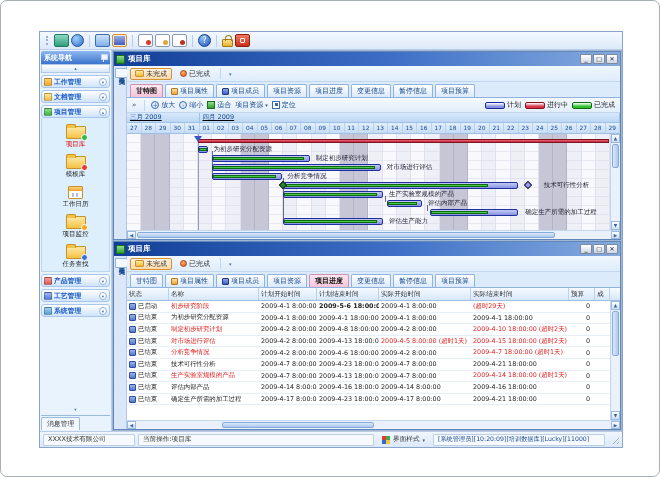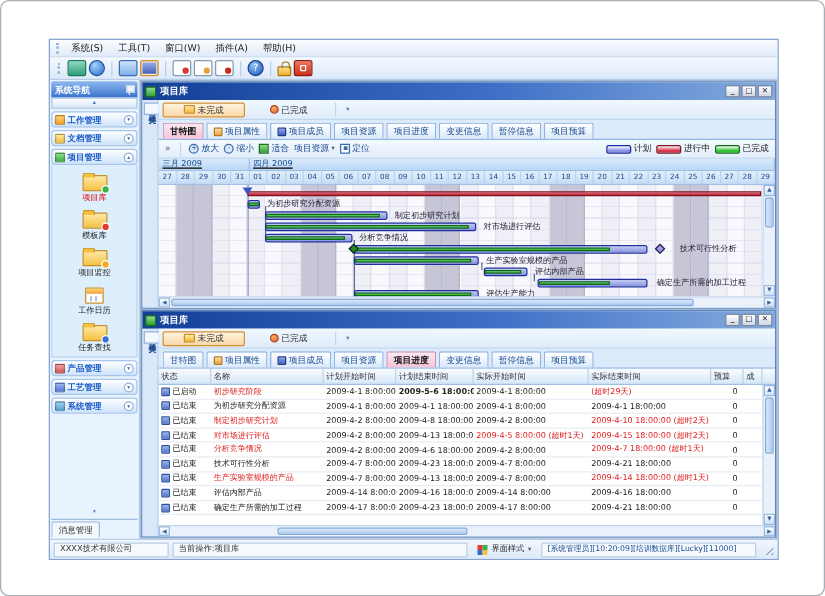--- a/index.html
+++ b/index.html
@@ -73,21 +73,21 @@
   .cw-icon { width:9px; height:9px; background:linear-gradient(#8fe08f,#2f9e2f); border:1px solid #1c6e1c; border-radius:1px; flex:none; }
   .cw-btns { margin-left:auto; display:flex; gap:1px; }
   .cw-btn { width:12px; height:10px; background:linear-gradient(#ffffff,#cfd6e2); border:1px solid #7e8aa0; border-radius:1px; font-size:6px; color:#223; text-align:center; line-height:8px; }
   .btn-min::after{content:"_";} .btn-max::after{content:"□";} .btn-close::after{content:"✕";}
   .cw-body { flex:1; display:flex; min-height:0; }
   .side-strip { width:13px; flex:none; background:#d9e7f8; border-right:1px solid #b0c8e8; padding-top:2px; }
   .side-tab { writing-mode:vertical-rl; font-size:6.5px; color:#17498f; background:#f3f9fe; border:1px solid #93b4dc; border-radius:0 2px 2px 0; padding:4px 1px; margin-left:1px; }
   .cw-content { flex:1; min-width:0; display:flex; flex-direction:column; background:#dcebfb; }
 
   .filter-row { height:16px; flex:none; display:flex; align-items:center; gap:3px; padding:0 3px; background:linear-gradient(#f0f7fe,#dfecfb); border-bottom:1px solid #c2d6ee; }
-  .filter-btn { display:flex; align-items:center; gap:2px; height:12px; padding:0 16px; font-size:7px; color:#333; border:1px solid transparent; border-radius:2px; }
+  .filter-btn { display:flex; align-items:center; gap:2px; height:12px; padding:0 4px; font-size:7px; color:#333; border:1px solid transparent; border-radius:2px; }
   .filter-btn.active { background:linear-gradient(#fff3e0,#fbd9a8); border-color:#d89030; }
   .mini-folder { width:9px; height:7px; background:linear-gradient(#ffe9a0,#f0b93c); border:1px solid #c8922a; border-radius:1px; flex:none; }
   .mini-ball { width:7px; height:7px; border-radius:50%; background:radial-gradient(circle at 35% 30%,#ffb26a,#e4581f); border:1px solid #a8400f; flex:none; }
   .fsep { width:1px; height:11px; background:#c2d6ee; margin:0 2px; }
   .filter-chev { font-size:5px; color:#4a78b8; padding:0 3px; }
   .filter-chev::after { content:"▾"; }
 
   .tabs-row { height:16px; flex:none; display:flex; align-items:flex-end; gap:2px; padding:0 3px; background:#dcebfb; border-bottom:1px solid #8fb2de; }
   .tab { height:13px; display:flex; align-items:center; gap:2px; padding:0 5px; font-size:7px; color:#17498f; background:linear-gradient(#ffffff,#d9e9fb); border:1px solid #8fb2de; border-bottom:none; border-radius:2px 2px 0 0; white-space:nowrap; }
   .tab.active { background:linear-gradient(#fce8f1,#f5c3d8); border-color:#cf8fae; color:#111; font-weight:bold; }
@@ -166,30 +166,20 @@
   .style-icon i { display:block; } .sc1{background:#e23b2e;} .sc2{background:#3fae49;} .sc3{background:#2e6cc8;} .sc4{background:#f5c242;}
   .seg-session { width:172px; flex:none; font-size:6.2px; color:#17498f; }
   .grip-corner { width:9px; height:9px; flex:none; margin-left:2px; background:repeating-linear-gradient(135deg,transparent 0 2px,#9ab0cc 2px 3px); clip-path:polygon(100% 0,100% 100%,0 100%); }
 </style>
 </head>
 <body>
 
 <div class="frame">
   <div class="app">
 
-    <div class="menubar">
-      <span class="grip"></span>
-      <span id="menu-items" style="display:flex;">
-          <span class="menu-item">系统(S)</span>
-          <span class="menu-item">工具(T)</span>
-          <span class="menu-item">窗口(W)</span>
-          <span class="menu-item">插件(A)</span>
-          <span class="menu-item">帮助(H)</span>
-        </span>
-    </div>
 
     <div class="toolbar" id="toolbar">
       <span class="grip"></span>
     <span class="ti sync-icon"></span>
         <span class="ti globe-icon"></span>
         <span class="tsep"></span>
         <span class="ti open-folder-icon"></span>
         <span class="ti save-icon"></span>
         <span class="tsep"></span>
         <span class="ti report-new-icon"></span>
@@ -237,28 +227,28 @@
                 </div>
                 <span class="lbl">项目库</span>
               </div>
               <div class="sb-item">
                 <div class="folder template-library-icon">
                   <span class="badge"></span>
                 </div>
                 <span class="lbl">模板库</span>
               </div>
               <div class="sb-item">
+                <div class="cal"></div>
+                <span class="lbl">工作日历</span>
+              </div>
+              <div class="sb-item">
                 <div class="folder project-monitor-icon">
                   <span class="badge"></span>
                 </div>
                 <span class="lbl">项目监控</span>
-              </div>
-              <div class="sb-item">
-                <div class="cal"></div>
-                <span class="lbl">工作日历</span>
               </div>
               <div class="sb-item">
                 <div class="folder task-search-icon">
                   <span class="badge"></span>
                 </div>
                 <span class="lbl">任务查找</span>
               </div>
             </div>
         </div>
         <div class="sb-group">

